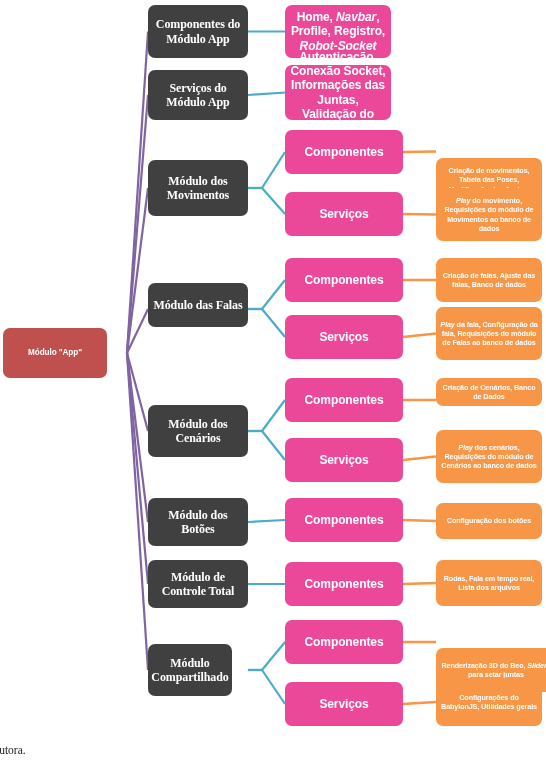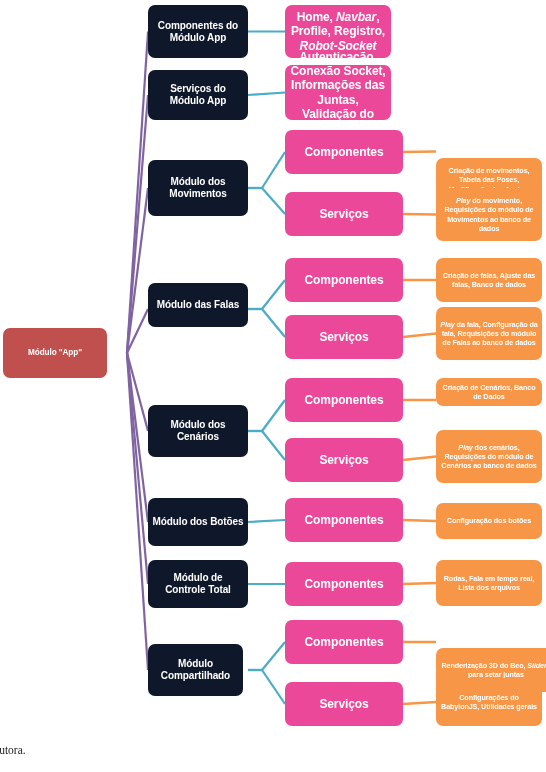--- a/index.html
+++ b/index.html
@@ -42,22 +42,23 @@
     line-height: 1.18;
     padding: 2px 4px;
     letter-spacing: -0.1px;
     z-index: 2;
   }
   .node.root {
     background: #C0504D;
     font-size: 8.2px;
   }
   .node.module {
-    background: #0f172a;
-    font-size: 10px;
+    background: #404040;
+    font-size: 12px;
+    font-family: Liberation Serif, serif;
   }
   .node.sub {
     background: #ec4899;
     font-size: 12px;
   }
   .node.detail {
     background: #F79646;
     font-size: 7.2px;
     line-height: 1.28;
   }
@@ -206,21 +207,21 @@
   <div class="node module" style="left: 148px; top: 560px; width: 100px; height: 48px;">
     <span>Módulo de Controle Total</span>
   </div>
   <div class="node sub" style="left: 285px; top: 562px; width: 118px; height: 44px;">
     <span>Componentes</span>
   </div>
   <div class="node detail" style="left: 436px; top: 560px; width: 106px; height: 46px;">
     <span>Rodas, Fala em tempo real, Lista dos arquivos</span>
   </div>
 
-  <div class="node module" style="left: 148px; top: 644px; width: 95px; height: 52px;">
+  <div class="node module" style="left: 148px; top: 644px; width: 84px; height: 52px;">
     <span>Módulo Compartilhado</span>
   </div>
   <div class="node sub" style="left: 285px; top: 620px; width: 118px; height: 44px;">
     <span>Componentes</span>
   </div>
   <div class="node detail" style="left: 436px; top: 648px; width: 120px; height: 44px;">
     <span>Renderização 3D do Beo, <i>Sliders</i> para setar juntas</span>
   </div>
   <div class="node sub" style="left: 285px; top: 682px; width: 118px; height: 44px;">
     <span>Serviços</span>

